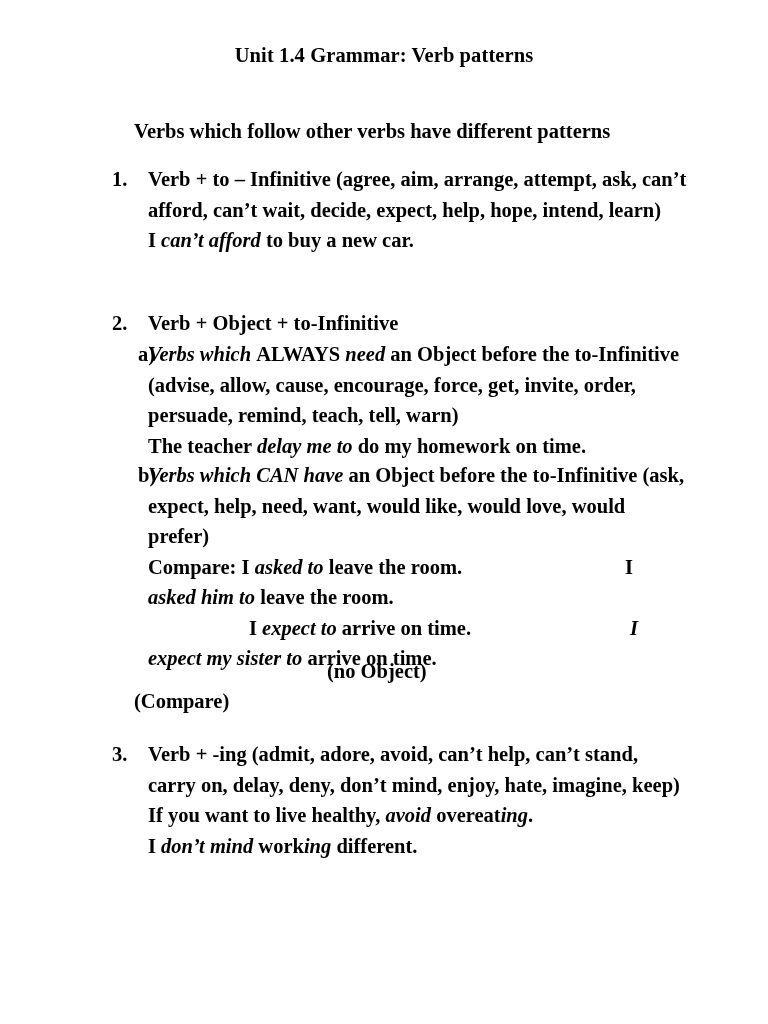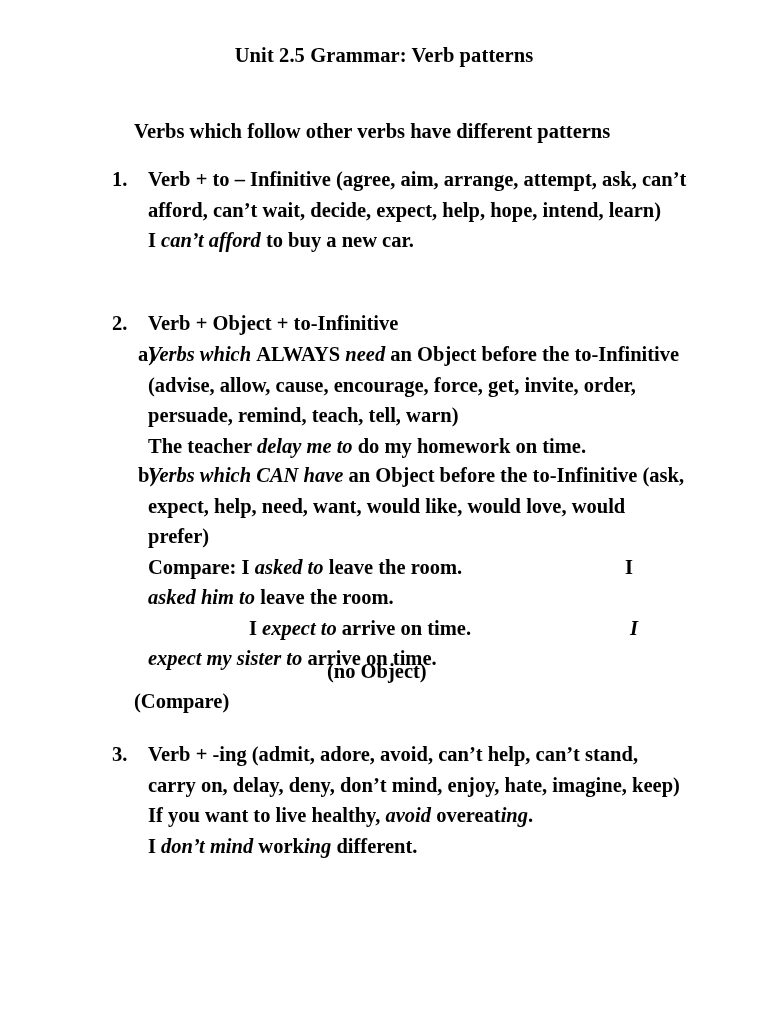--- a/index.html
+++ b/index.html
@@ -105,21 +105,21 @@
     font-weight: bold;
     line-height: 30.5px;
     white-space: nowrap;
   }
 </style>
 </head>
 <body>
 
 <div class="page">
 
-  <div class="doc-title">Unit 2.5 Grammar: Verb patterns</div>
+  <div class="doc-title">Unit 1.4 Grammar: Verb patterns</div>
 
   <div class="lead">Verbs which follow other verbs have different patterns</div>
 
   <div class="block num-item" style="top:164px;">
     <span class="marker">1.</span>
     <span class="num-body">
       <span class="para">Verb + to – Infinitive (agree, aim, arrange, attempt, ask, can’t afford, can’t wait, decide, expect, help, hope, intend, learn)</span>
       <span class="para"><span>I </span><i>can’t afford</i><span> to buy a new car.</span></span>
     </span>
   </div>

